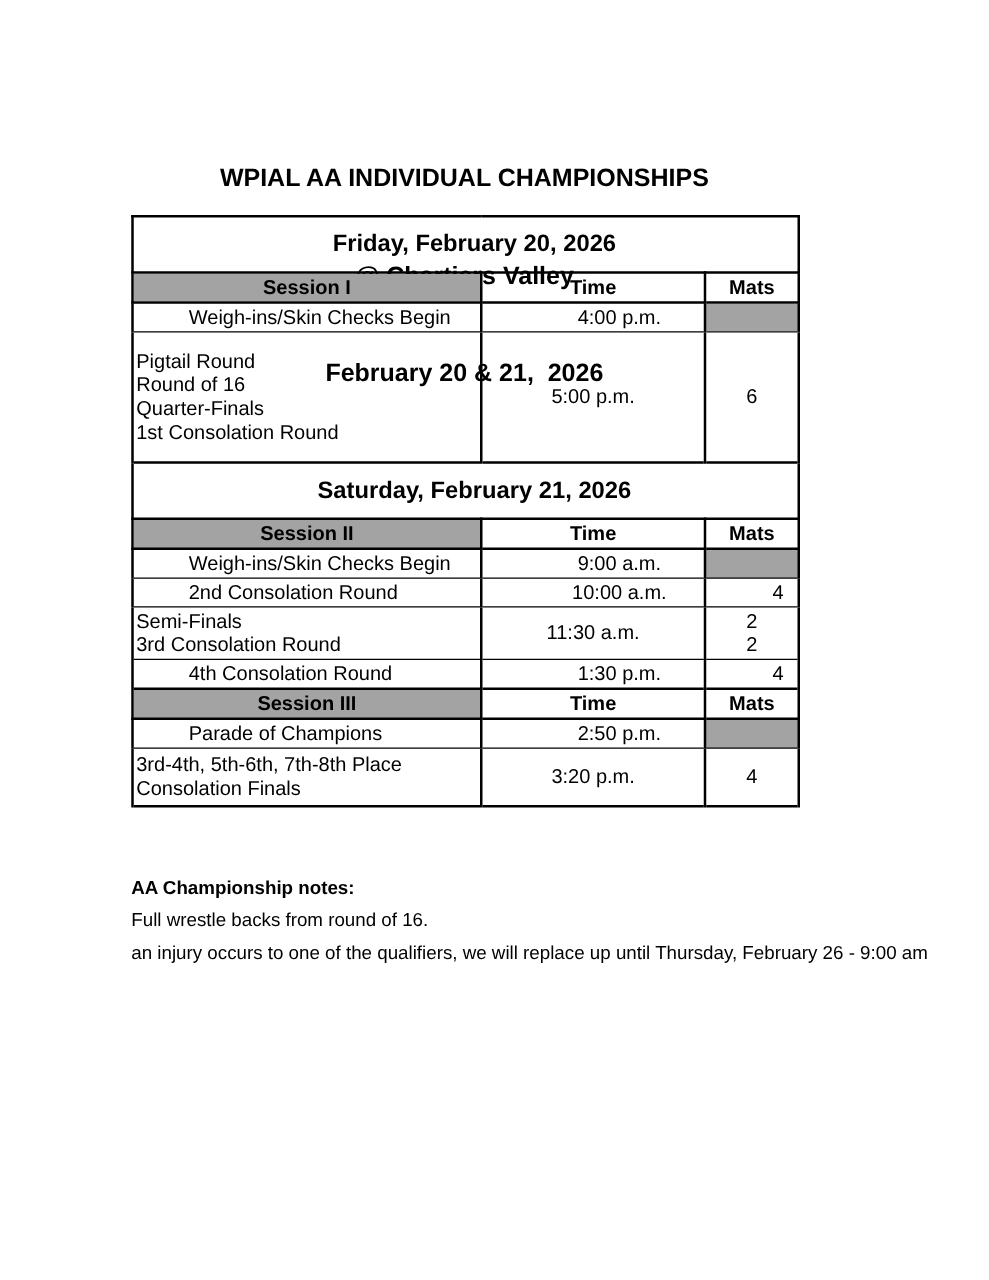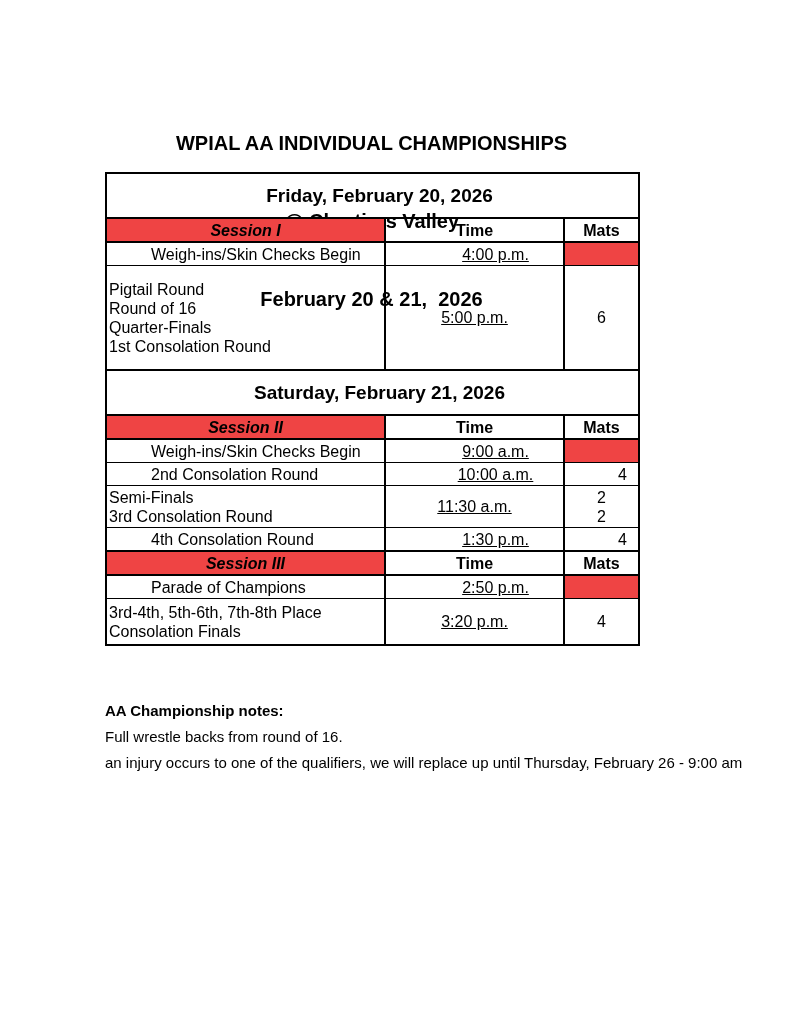--- a/index.html
+++ b/index.html
@@ -69,26 +69,26 @@
   tr.r-std td  { height: 20px; padding-left: 44px; }
   tr.r-tall td { height: 101px; }
   tr.r-two td  { height: 39px; }
   tr.r-last td { height: 43px; }
 
   td.event {
     text-align: left;
     padding-left: 4px;
     white-space: pre-line;
   }
-  td.time { text-align: center; text-decoration: underline; }
+  td.time { text-align: center; }
   td.mats {
     text-align: center;
     white-space: pre-line;
   }
-  .gray { background: #ef4444; font-style: italic; }
+  .gray { background: #a3a3a3; }
 
   
   .notes {
     position: absolute;
     left: 105px;
     top: 698px;
     width: 686px;
     overflow: hidden;
     font-size: 15px;
     line-height: 26px;

